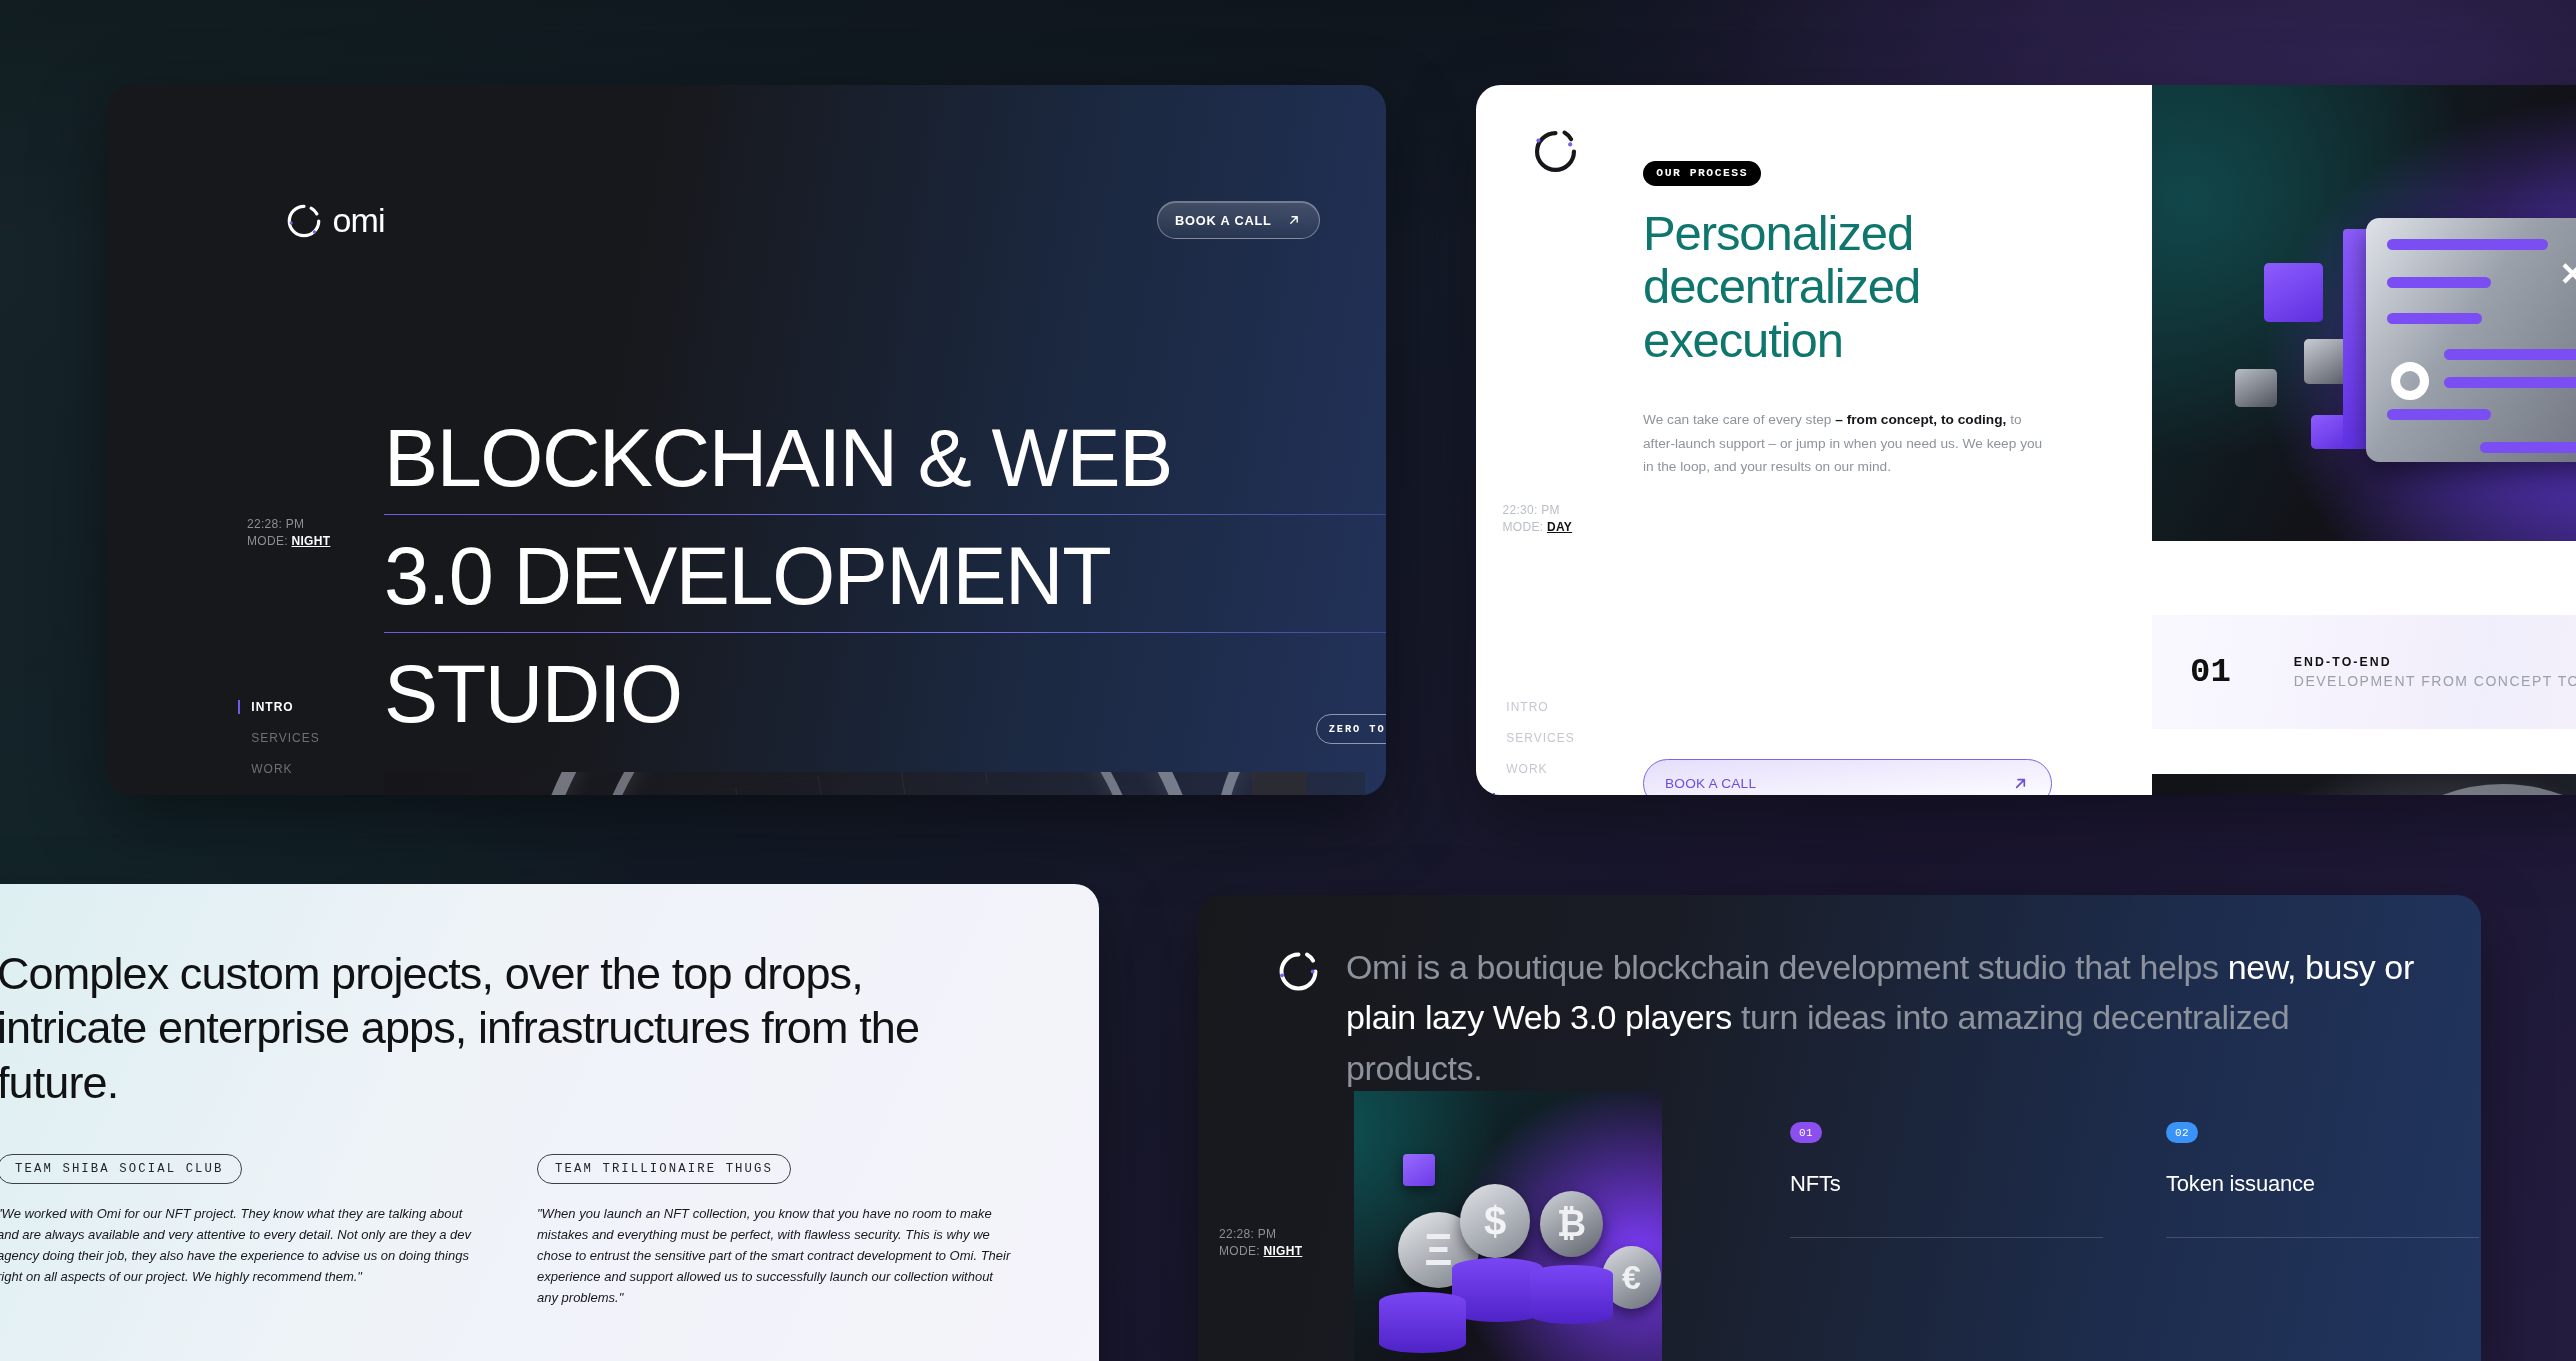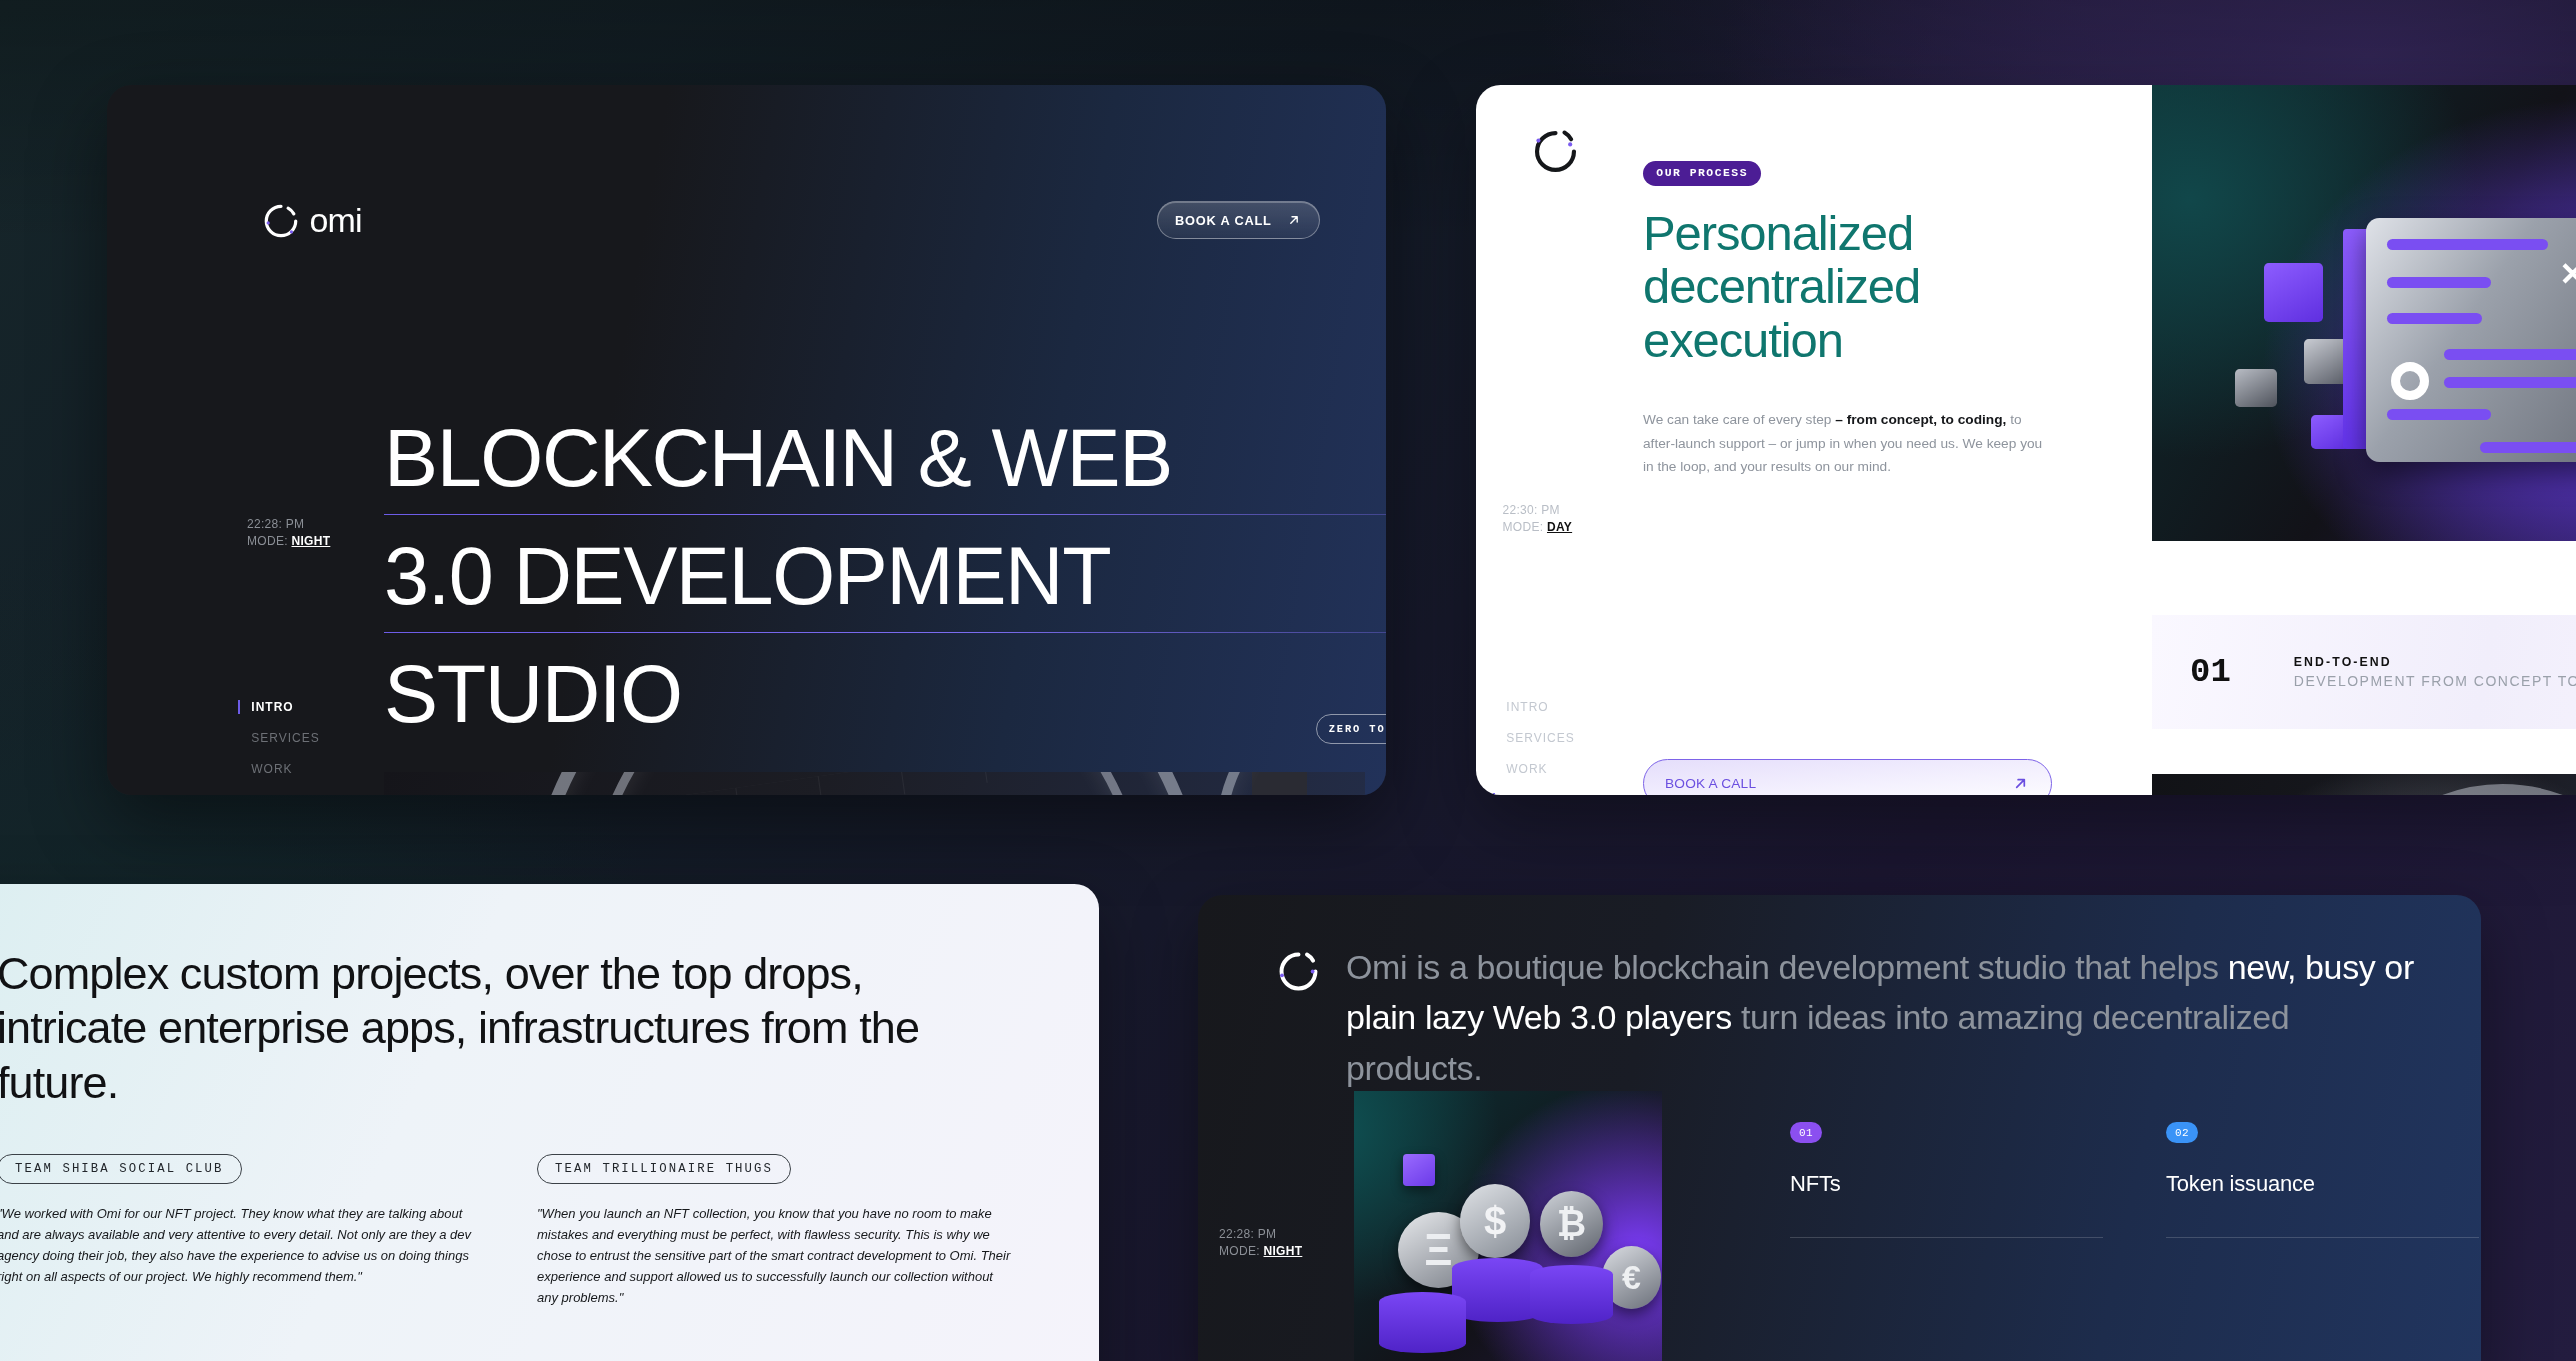--- a/index.html
+++ b/index.html
@@ -29,21 +29,21 @@
   .card { position: absolute; border-radius: 24.6px; overflow: hidden; }
 
   
   #card-hero {
     left: 107px; top: 85px; width: 1279px; height: 710px;
     background:
       linear-gradient(100deg, #17181c 0%, #17181c 40%, #1b2840 72%, #22325a 100%);
     box-shadow: 0 28px 76px rgba(0,0,0,.45);
   }
   .logo-wrap { position: absolute; display: flex; align-items: center; gap: 9.5px; }
-  #hero-logo { left: 155px; top: 116px; }
+  #hero-logo { left: 178px; top: 116px; }
   .logo-mark { width: 38px; height: 38px; position: relative; display:block; }
   .logo-text { font-size: 34px; letter-spacing: -0.9px; font-weight: 500; }
 
   .btn-pill {
     position: absolute; display: flex; align-items: center;
     border-radius: 946px; cursor: pointer; user-select: none;
   }
   #hero-book {
     right: 66px; top: 116px; width: 163px; height: 38px;
     padding: 0 17px; justify-content: space-between;
@@ -325,21 +325,21 @@
         <svg viewBox="0 0 56 56" width="53" height="53">
           <path d="M28 8.5a19.5 19.5 0 1 0 19.5 19.5" fill="none" stroke="#15171a" stroke-width="4.4" stroke-linecap="round"></path>
           <path d="M44.5 15a19.5 19.5 0 0 0-7-7" fill="none" stroke="#15171a" stroke-width="4.4" stroke-linecap="round"></path>
           <circle cx="10" cy="16.5" r="2.2" fill="#7b5cf0"></circle>
           <circle cx="43.5" cy="20.5" r="2.2" fill="#7b5cf0"></circle>
         </svg>
       </span>
     </div>
 
     <div id="proc-body">
-      <span class="badge-pill" style="background:#4c1d95">OUR PROCESS</span>
+      <span class="badge-pill" style="background:#000000">OUR PROCESS</span>
       <h1 id="proc-h">Personalized decentralized execution</h1>
       <p id="proc-p"><span>We can take care of every step </span><b>– from concept, to coding,</b><span> to after-launch support – or jump in when you need us. We keep you in the loop, and your results on our mind.</span></p>
     </div>
 
     <div class="meta" id="proc-meta">
       <div class="l1">22:30: PM</div>
       <div class="l2"><span>MODE:</span>
         <b>DAY</b></div>
     </div>
 

